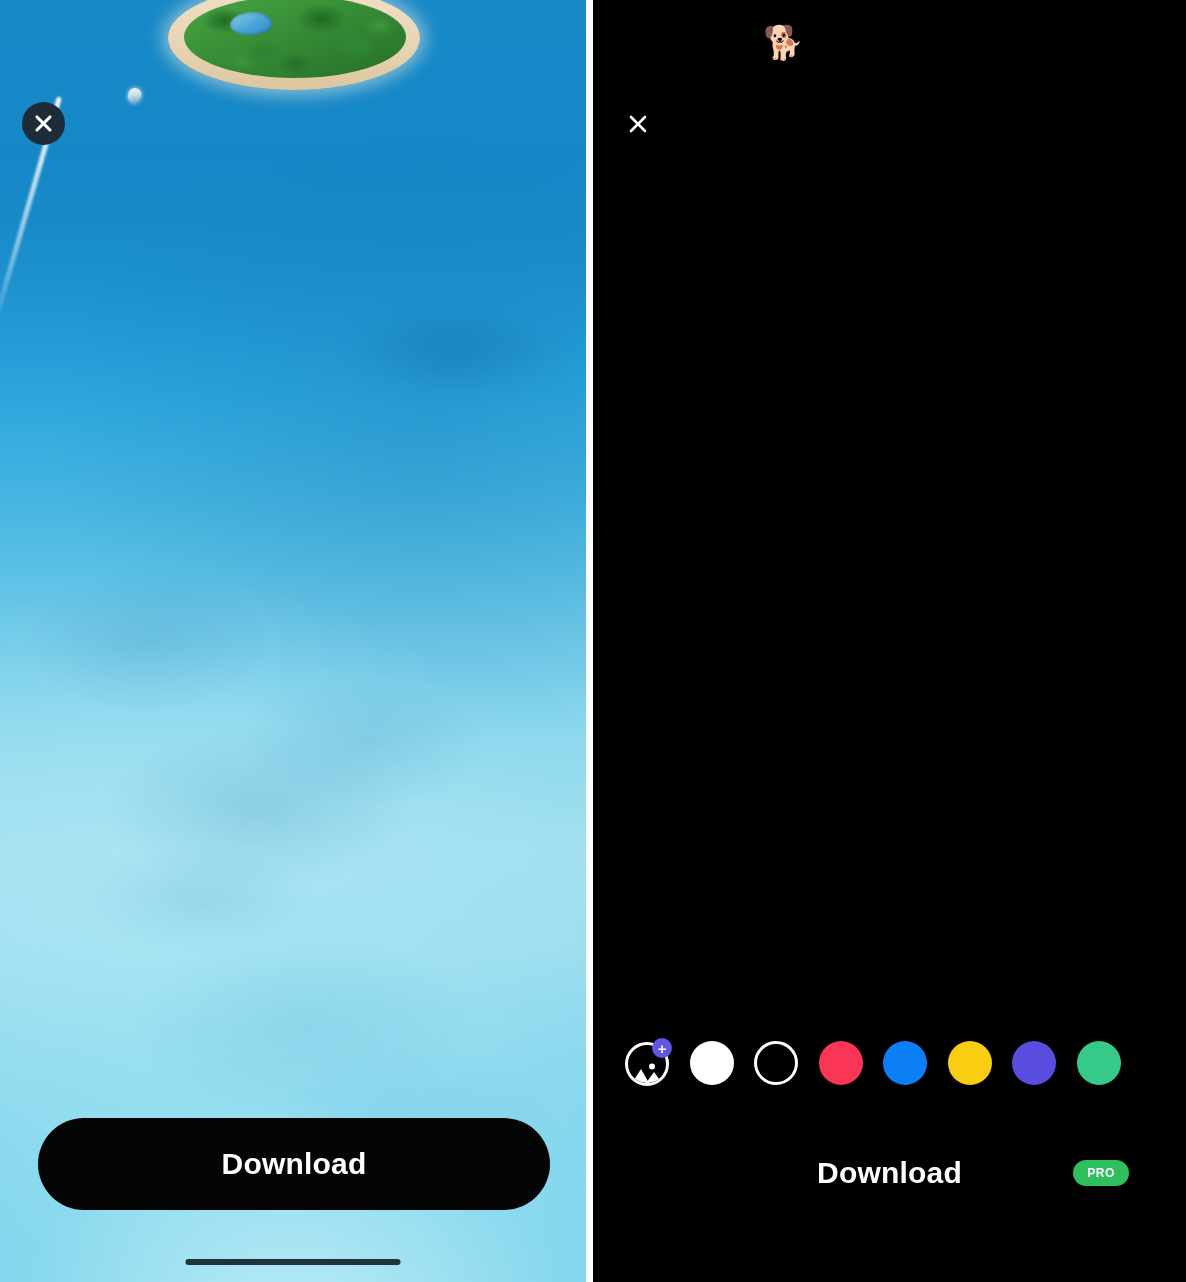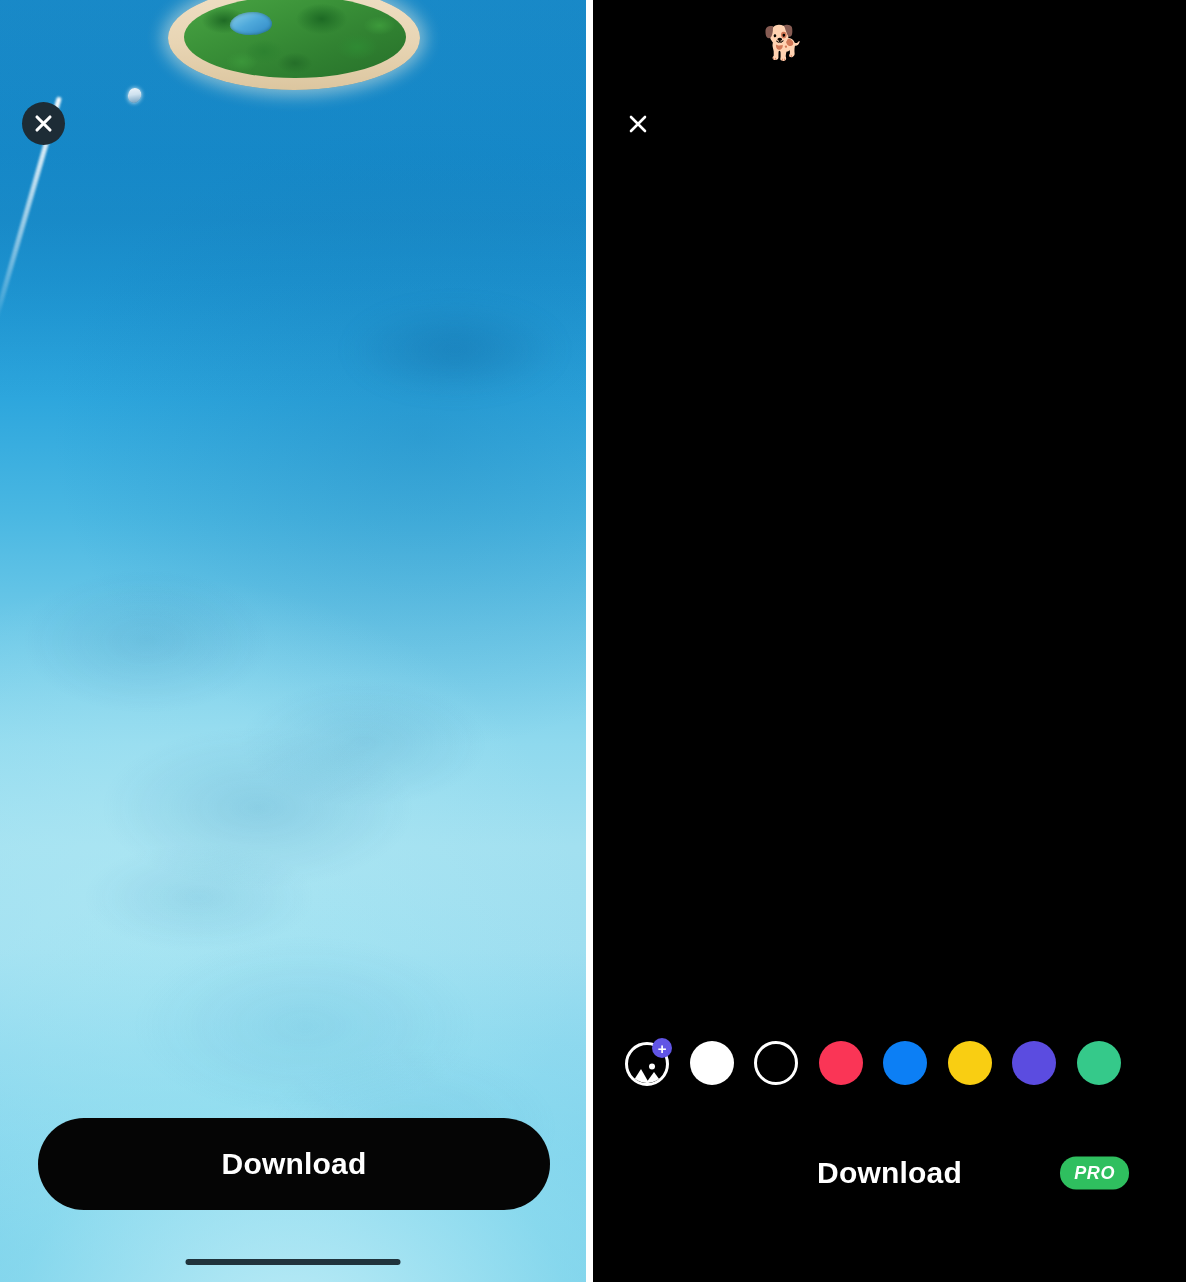--- a/index.html
+++ b/index.html
@@ -202,24 +202,23 @@
     position:absolute; left:0; right:0; bottom:86px;
     height:46px;
     display:flex; align-items:center; justify-content:center;
   }
   .download-row .label {
     color:#ffffff; font-size:30px; font-weight:700; letter-spacing:.2px; cursor:pointer;
   }
   .pro-badge {
     position:absolute; right:57px; top:50%; transform:translateY(-50%);
     background:#2FBF5F; color:#ffffff;
-    font-size:18px; font-weight:700; letter-spacing:.6px;
+    font-size:12px; font-weight:700; letter-spacing:.6px;
     padding:6px 14px; border-radius:16px;
     cursor:pointer;
-    font-style:italic;
   }
 </style>
 </head>
 <body>
 
 <div class="screens">
 
   <div class="panel-left">
 
     <div class="ocean"></div>

